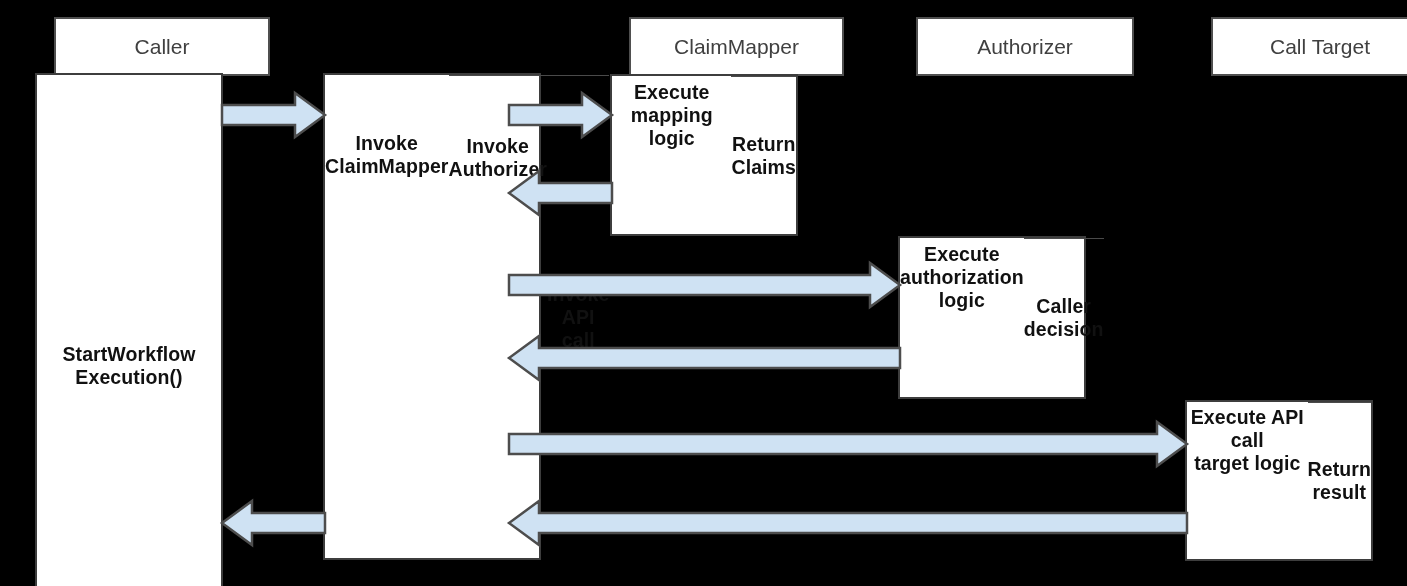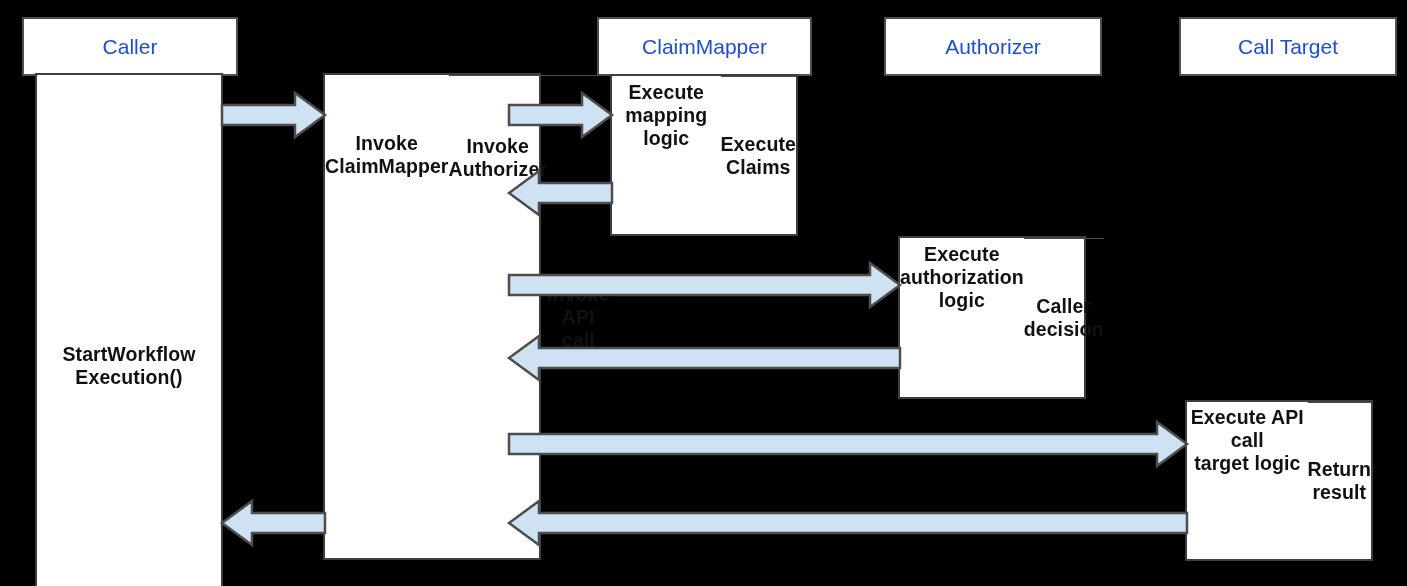--- a/index.html
+++ b/index.html
@@ -5,21 +5,21 @@
   html,body{margin:0;padding:0;background:#000;}
   .canvas{
     position:relative;width:1407px;height:586px;background:#000000;
     font-family:"Liberation Sans", sans-serif;overflow:hidden;
   }
   
   .actor-header{
     position:absolute;top:17px;height:59px;box-sizing:border-box;
     background:#ffffff;border:2px solid #4f4f4f;
     display:flex;align-items:center;justify-content:center;
-    font-size:21px;font-weight:400;color:#1d4ed8;z-index:2;
+    font-size:21px;font-weight:400;color:#404040;z-index:2;margin-left:32px;
   }
   .hdr-caller{left:22px;width:216px;}
   .hdr-frontend{left:310px;width:217px;}
   .hdr-claimmapper{left:597px;width:215px;}
   .hdr-authorizer{left:884px;width:218px;}
   .hdr-calltarget{left:1179px;width:218px;}
 
   
   .box{
     position:absolute;box-sizing:border-box;background:#ffffff;
@@ -81,21 +81,21 @@
       <span class="step-label">Invoke API call</span>
     </div>
   </div>
 
   <div class="box box-claimmapper">
     <div class="cell cm-c1">
       <span class="step-label">Execute
 mapping logic</span>
     </div>
     <div class="cell cell-grow">
-      <span class="step-label">Execute Claims</span>
+      <span class="step-label">Return Claims</span>
     </div>
   </div>
 
   <div class="box box-authorizer">
     <div class="cell au-c1">
       <span class="step-label">Execute
 authorization
 logic</span>
     </div>
     <div class="cell cell-grow">

